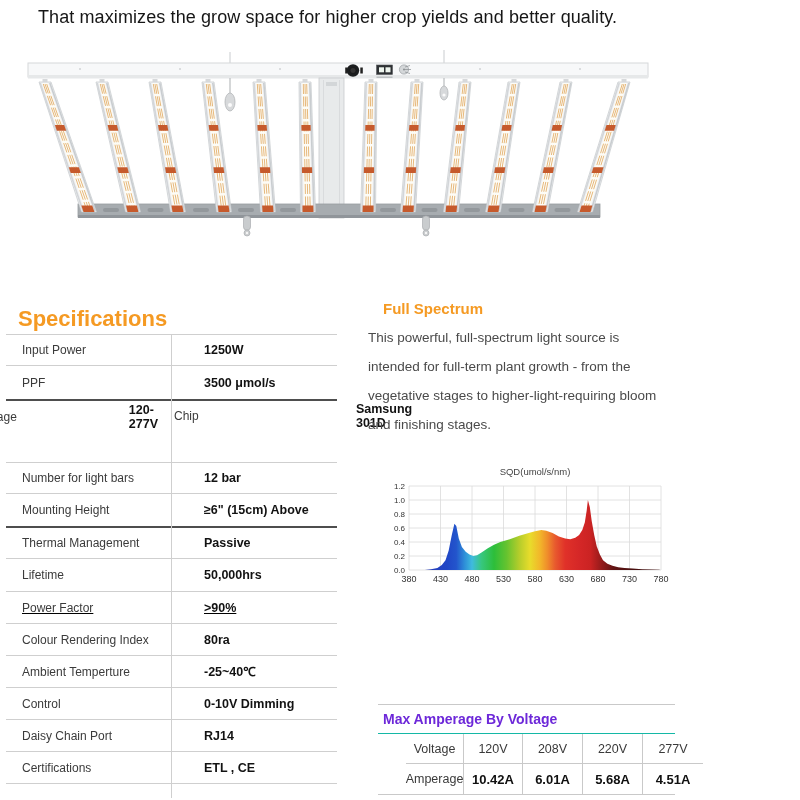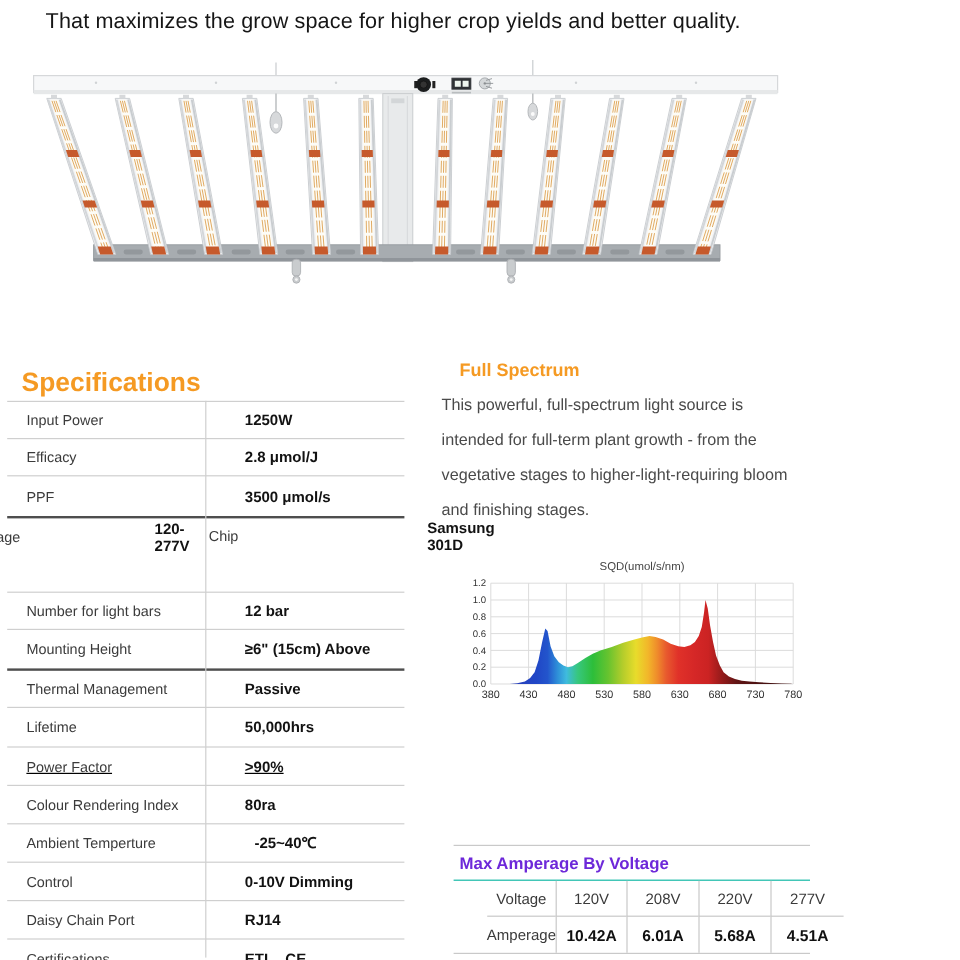--- a/index.html
+++ b/index.html
@@ -223,26 +223,20 @@
     </svg>
 
   <h2 class="sec-title" id="specs-title">Specifications</h2>
   <div id="specs-table">
       <div class="spec-row" style="height: 30px;">
         <div class="spec-line" style="height: 30px;">
           <div class="spec-label">Input Power</div>
           <div class="spec-value">1250W</div>
         </div>
       </div>
-      <div class="spec-row" style="height: 30px;">
-        <div class="spec-line" style="height: 30px;">
-          <div class="spec-label">Efficacy</div>
-          <div class="spec-value">2.8 μmol/J</div>
-        </div>
-      </div>
       <div class="spec-row dark" style="height: 33px;">
         <div class="spec-line" style="height: 33px;">
           <div class="spec-label">PPF</div>
           <div class="spec-value">3500 μmol/s</div>
         </div>
       </div>
       <div class="spec-row double" style="height: 61px;">
         <div class="spec-line" style="height: 32px;">
           <div class="spec-label">Input Voltage</div>
           <div class="spec-value">120-277V</div>
@@ -282,21 +276,21 @@
           <div class="spec-value">&gt;90%</div>
         </div>
       </div>
       <div class="spec-row" style="height: 31px;">
         <div class="spec-line" style="height: 31px;">
           <div class="spec-label">Colour Rendering Index</div>
           <div class="spec-value">80ra</div>
         </div>
       </div>
       <div class="spec-row" style="height: 31px;">
-        <div class="spec-line" style="height: 31px; gap: 8px;">
+        <div class="spec-line" style="height: 31px;">
           <div class="spec-label">Ambient Temperture</div>
           <div class="spec-value">-25~40℃</div>
         </div>
       </div>
       <div class="spec-row" style="height: 31px;">
         <div class="spec-line" style="height: 31px;">
           <div class="spec-label">Control</div>
           <div class="spec-value">0-10V Dimming</div>
         </div>
       </div>

